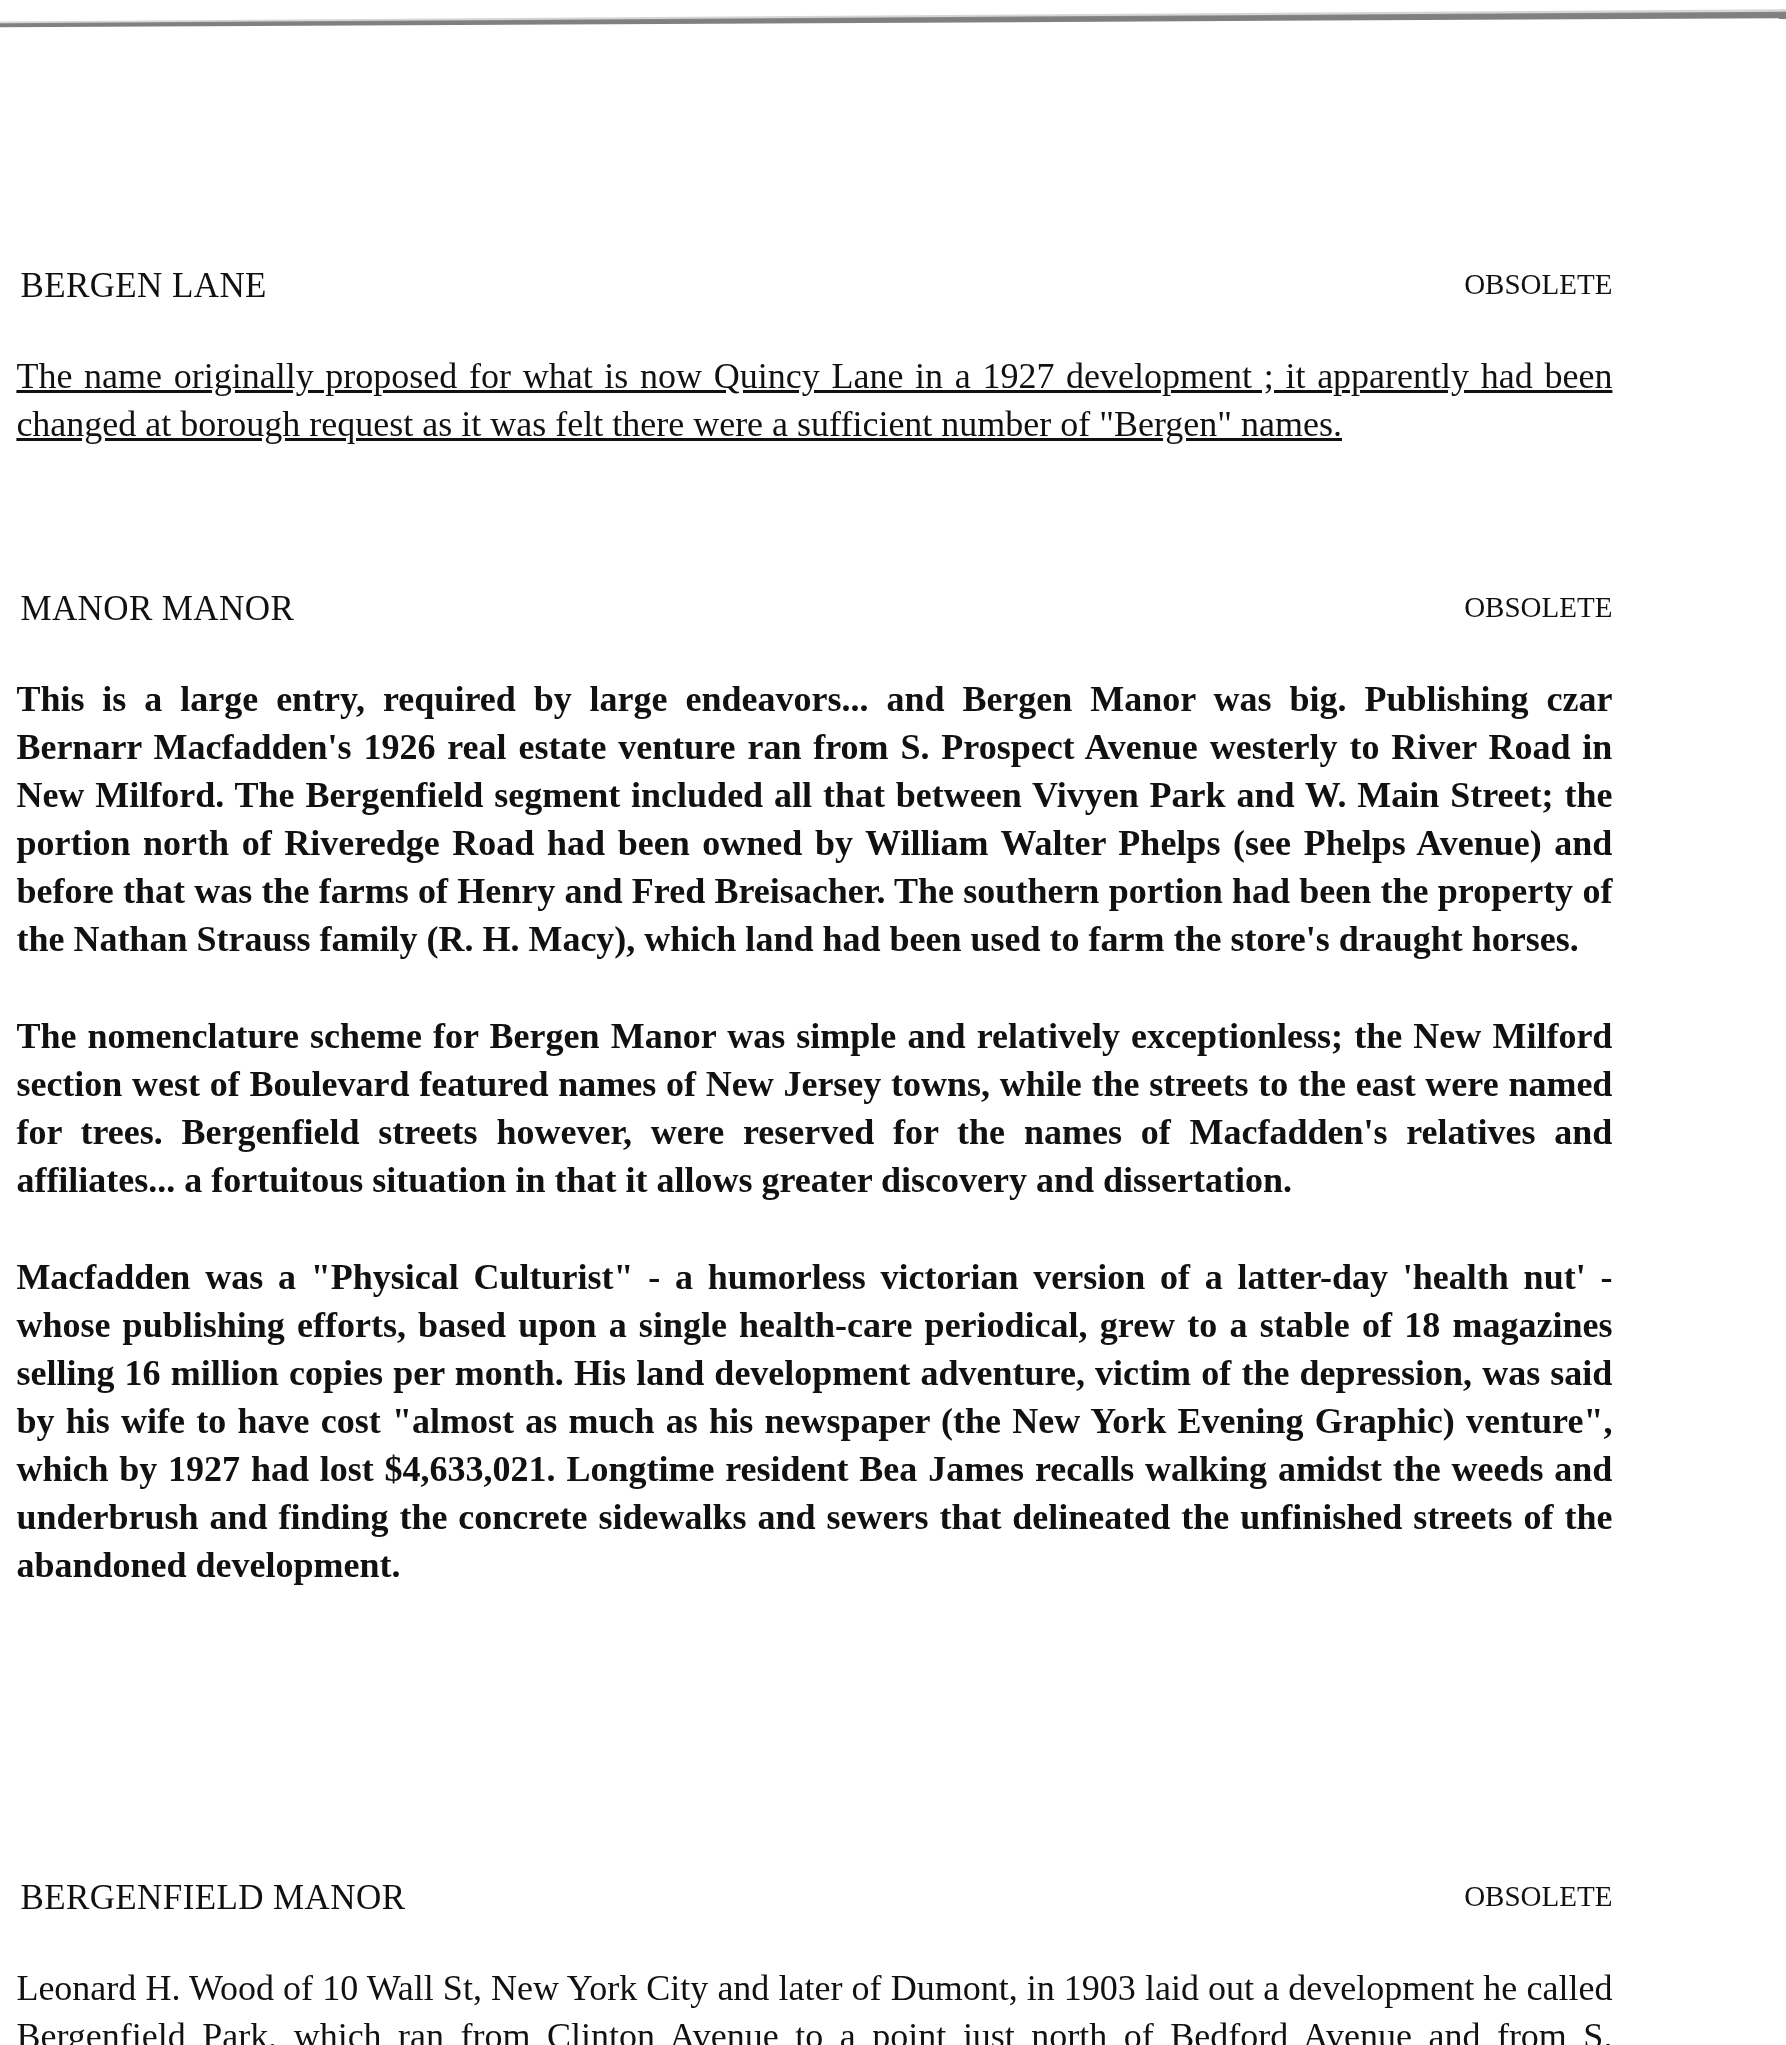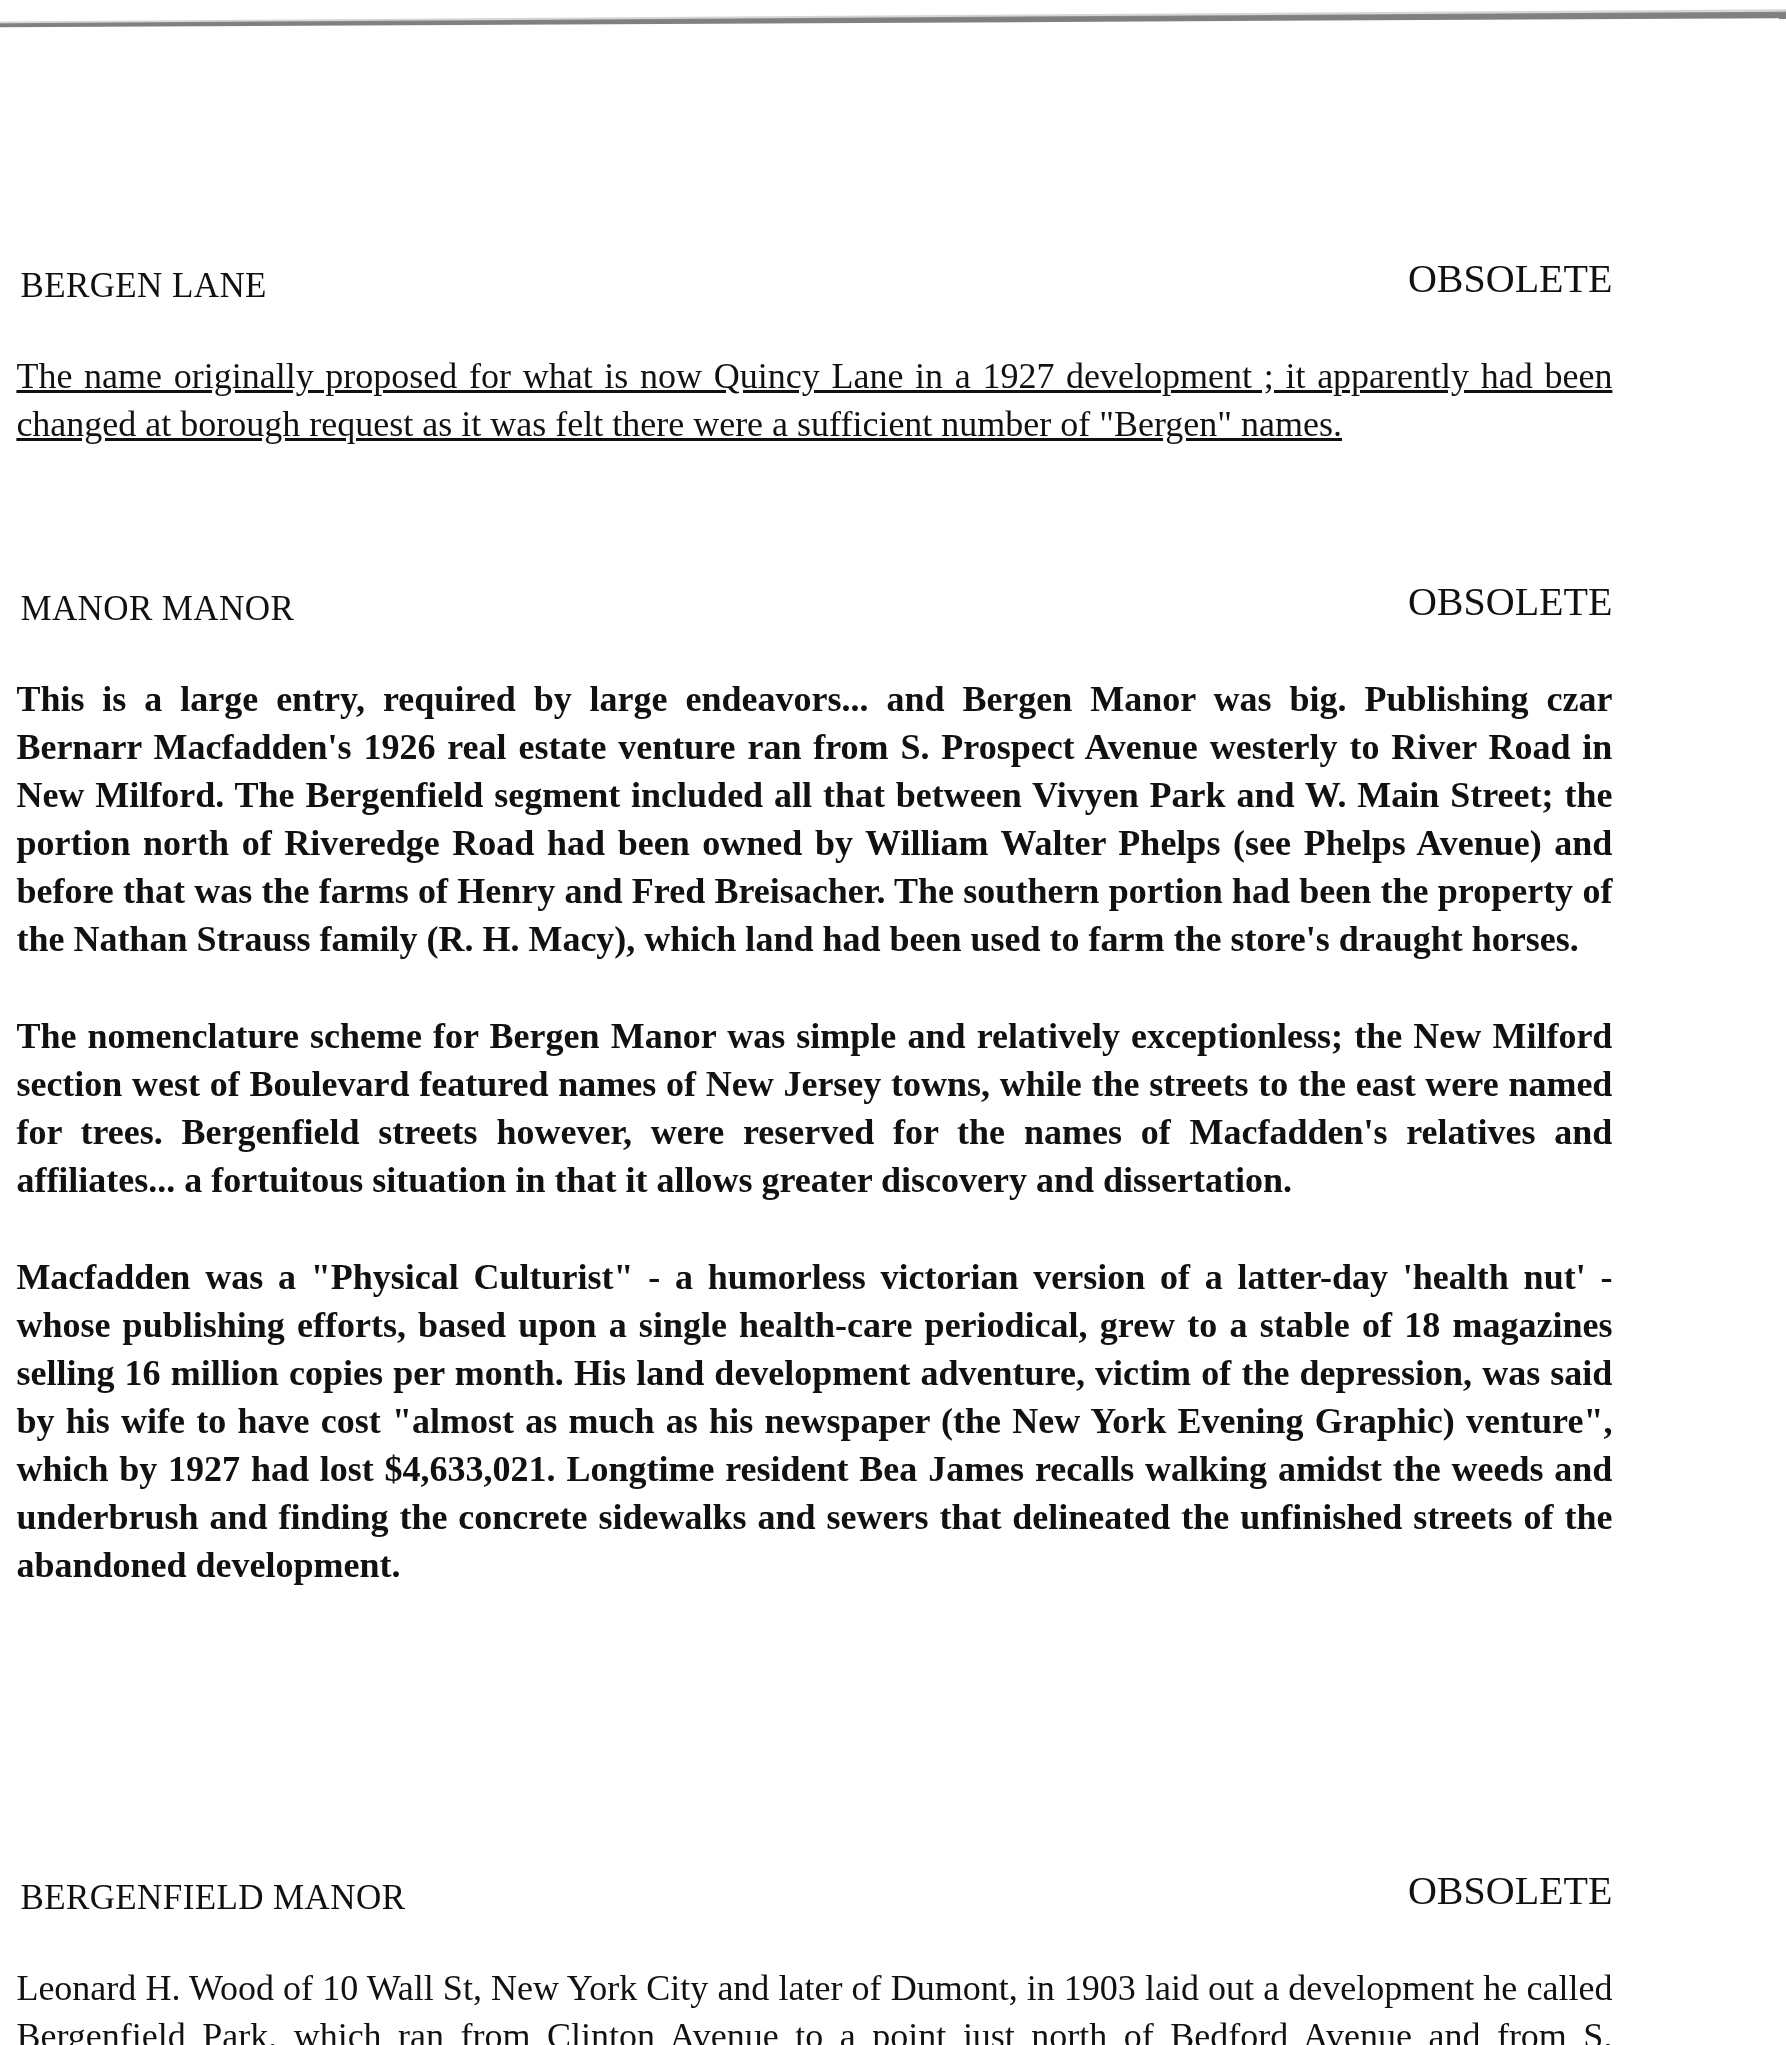--- a/index.html
+++ b/index.html
@@ -44,21 +44,21 @@
       font-size: 35px;
       font-weight: normal;
       letter-spacing: 0.4px;
       margin: 4px;
       line-height: 1;
     }
     .entry-status {
       position: absolute;
       right: 0;
       bottom: 8.2px;
-      font-size: 40px;
+      font-size: 29px;
       line-height: 1;
     }
     .entry-body p {
       margin: 0;
       font-size: 36px;
       line-height: 48px;
       text-align: justify;
       text-align-last: left;
       hyphens: none;
     }

